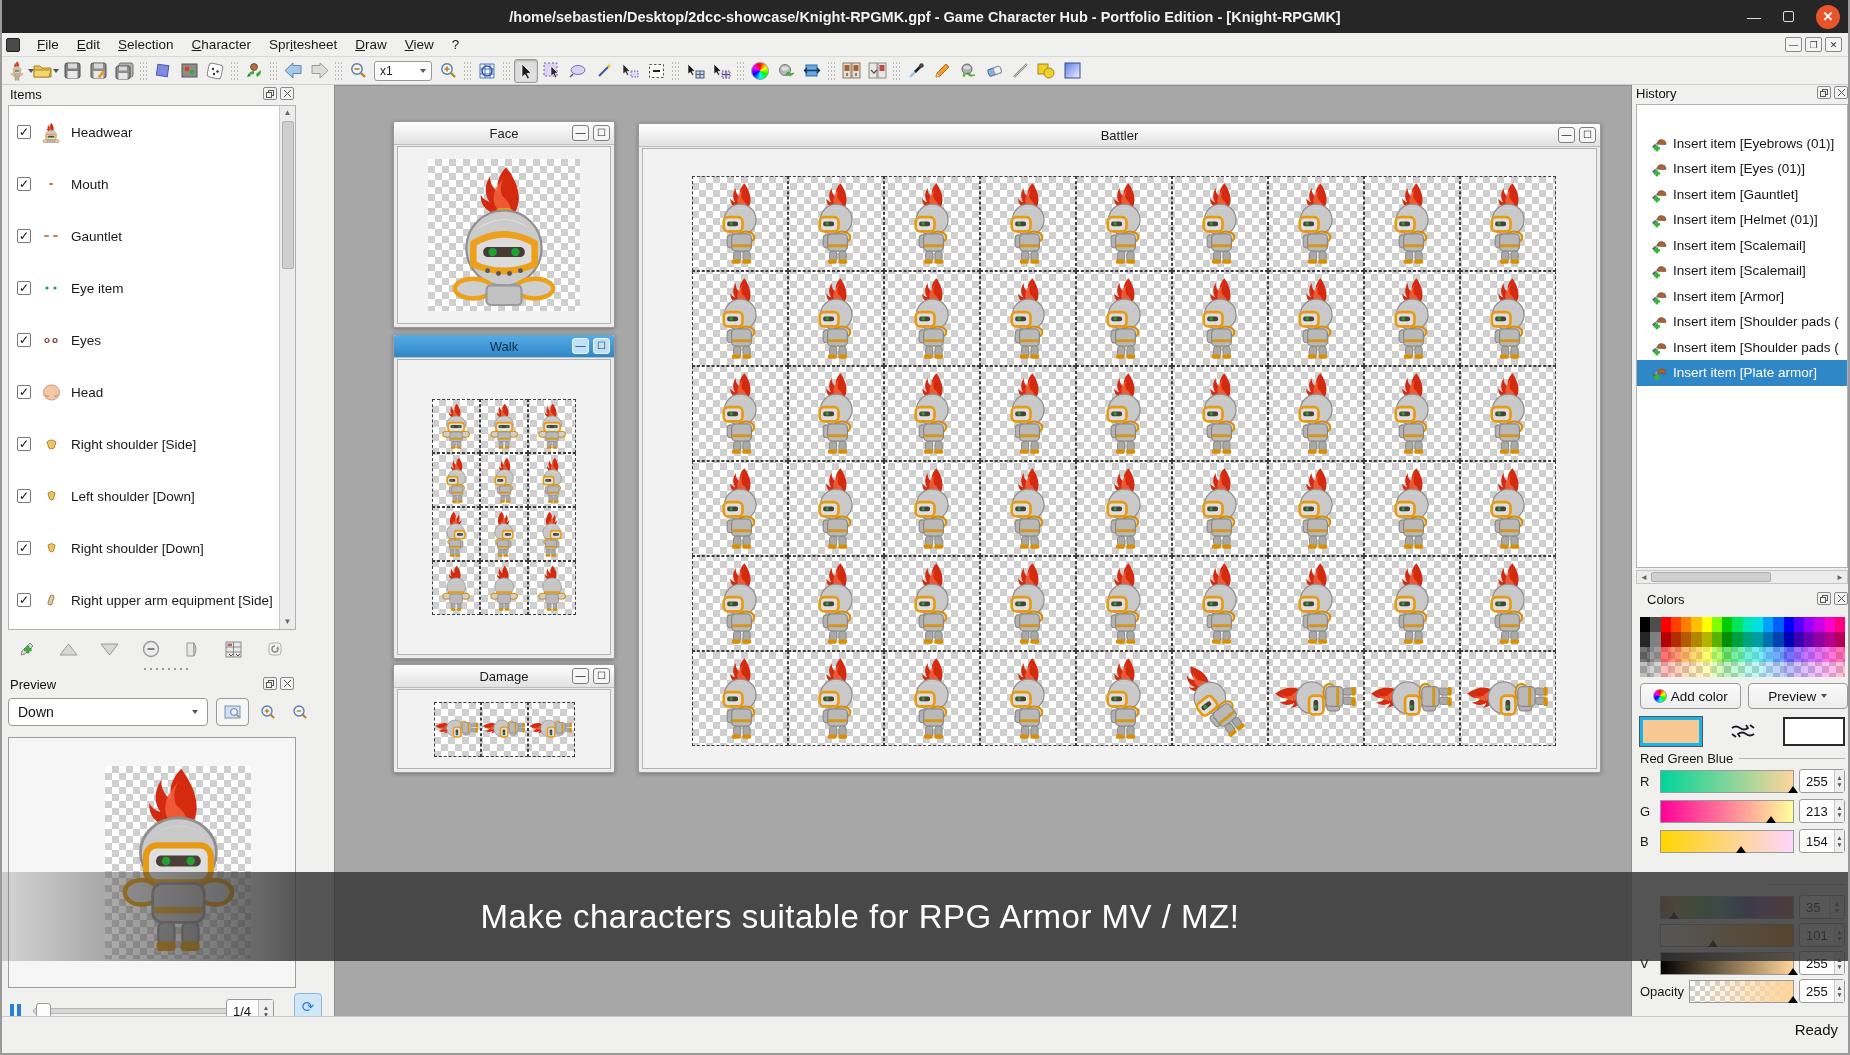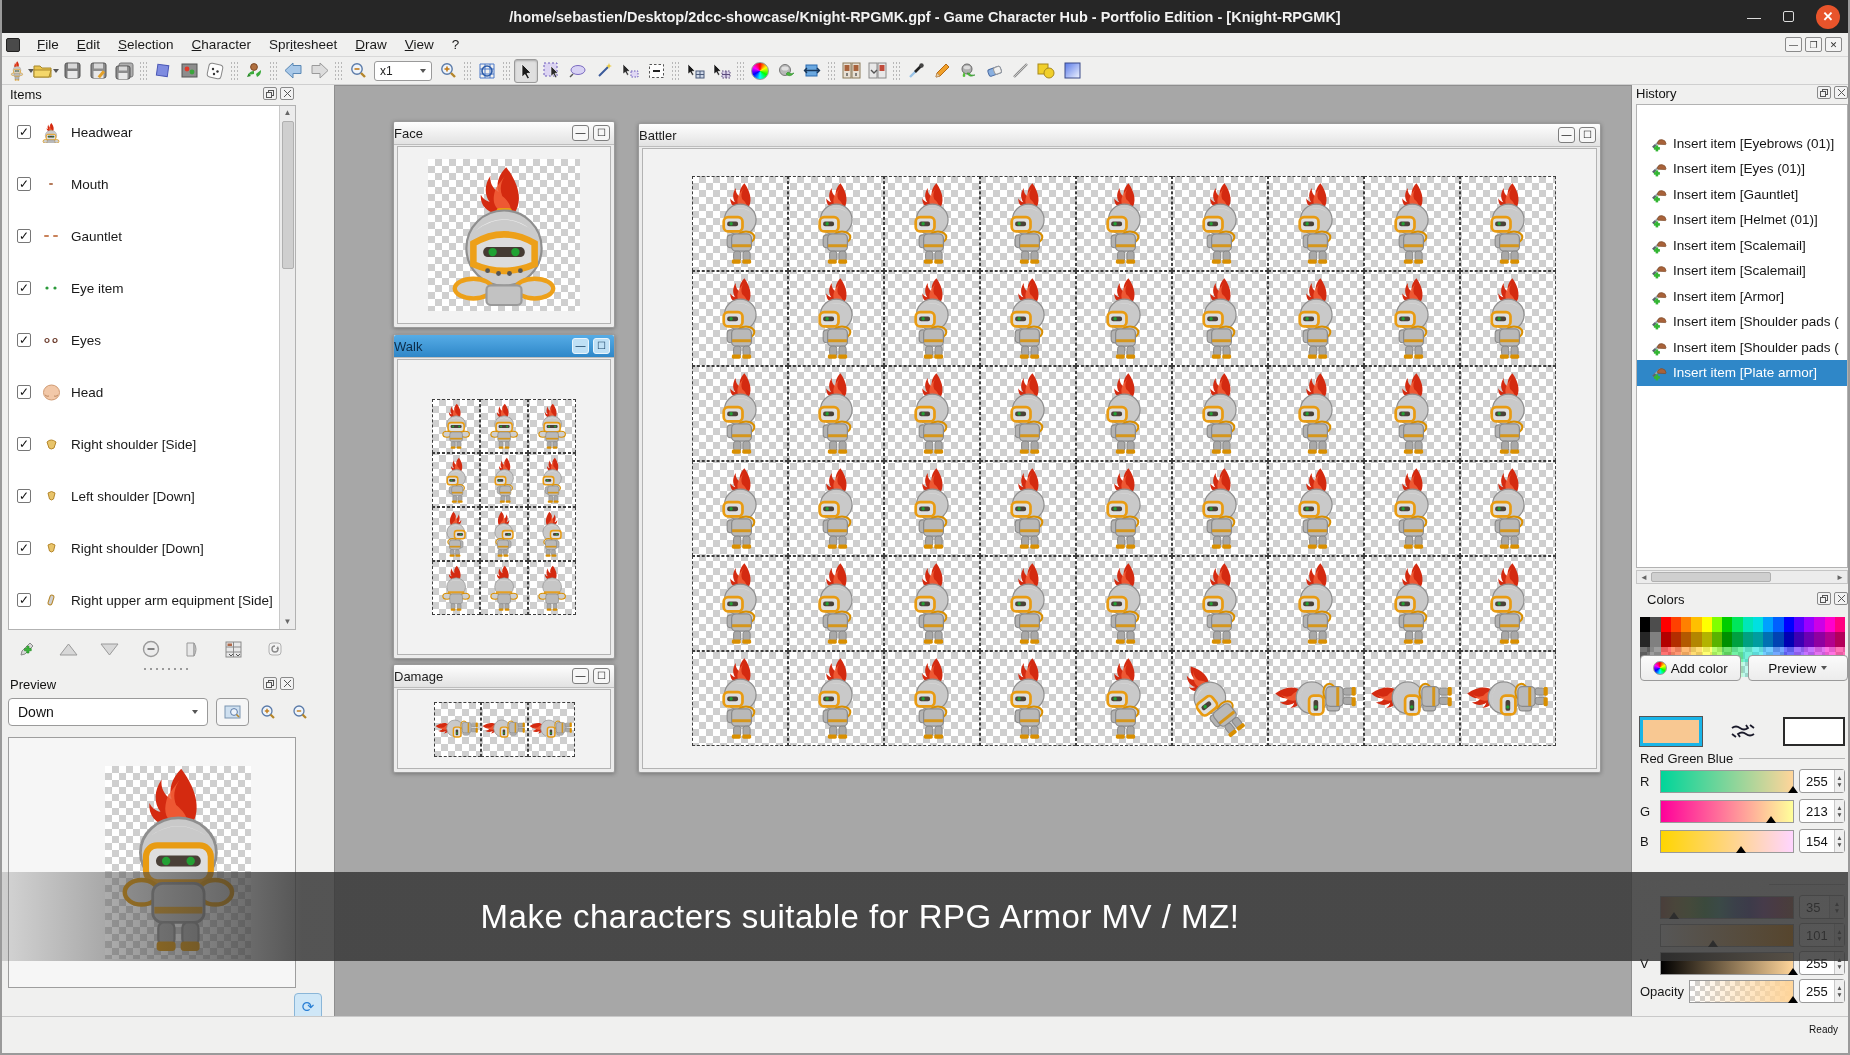--- a/index.html
+++ b/index.html
@@ -59,21 +59,21 @@
 #pause-btn i{width:4px;height:15px;background:#2a7fd4;display:block}
 #timeline{position:relative;width:196px;height:6px;background:#d8d8d8;border:1px solid #b5b5b5;border-radius:3px}
 #timeline .handle{position:absolute;left:2px;top:-6px;width:15px;height:15px;background:#fdfdfd;border:1px solid #9a9a9a;border-radius:3px}
 .spinbox{height:24px;background:#fff;border:1px solid #9a9a9a;border-radius:3px;display:flex;align-items:center}
 .spin-val{padding:0 6px;font-size:13px;color:#111;flex:1;text-align:left}
 .spin-btns{width:15px;height:100%;border-left:1px solid #c8c8c8;display:flex;flex-direction:column;align-items:center;justify-content:center;background:#efefef;font-size:6.5px;color:#555;line-height:7px}
 #frame-rate{position:absolute;left:216px;width:48px}
 #loop-btn{position:absolute;left:292px;top:908px;width:28px;height:28px;border:1px solid #8ab6d8;border-radius:4px;background:#cfe7f7;display:flex;align-items:center;justify-content:center;font-size:15px;color:#2a7fd4}
 
 .mwin{position:absolute;background:#ececec;border:1px solid #9a9a9a;border-radius:2px;box-shadow:0 1px 4px rgba(0,0,0,.3)}
-.mtitle{height:23px;background:linear-gradient(#fefefe,#e2e2e2);border-bottom:1px solid #bdbdbd;display:flex;align-items:center;font-size:13px;color:#1c1c1c;position:relative;border-radius:2px 2px 0 0}
+.mtitle{height:23px;background:linear-gradient(#fefefe,#e2e2e2);border-bottom:1px solid #bdbdbd;display:flex;align-items:center;justify-content:center;font-size:13px;color:#1c1c1c;position:relative;border-radius:2px 2px 0 0}
 .mwin.active .mtitle{background:linear-gradient(#56ace6,#2f87c8);color:#0d2d49}
 .mbtns{position:absolute;right:4px;top:3px;display:flex;gap:4px}
 .mbtn{width:17px;height:16px;border:1px solid #7e7e7e;border-radius:3px;background:#f7f7f7;font-size:10px;line-height:13px;text-align:center;color:#222}
 .active .mbtn{background:#bfe0f5;border-color:#eaf5fc;color:#10395e}
 .mcontent{position:absolute;left:3px;right:3px;top:24px;bottom:3px;background:#f2f2f2;border:1px solid #b3b3b3;display:flex;align-items:center;justify-content:center;overflow:hidden}
 .sgrid{display:grid}
 .cell{border:1px dashed #3d3d3d;display:flex;align-items:center;justify-content:center;overflow:hidden}
 .spr{overflow:visible;display:block}
 .flip{transform:scaleX(-1)}
 
@@ -81,21 +81,21 @@
 .hist-row{height:25.5px;display:flex;align-items:center;gap:4px;padding-left:12px;font-size:13.5px;color:#161616;white-space:nowrap}
 .hist-row.sel{background:#2f87c8;color:#fff}
 .hist-ic{width:20px;flex:none;display:flex;justify-content:center}
 #hscroll{position:absolute;left:4px;top:485px;width:212px;height:14px;background:#ececec;border:1px solid #c5c5c5;display:flex;align-items:center}
 .harrow{font-size:8px;color:#666;width:14px;text-align:center}
 .hthumb{height:10px;width:120px;background:#cfcfcf;border:1px solid #b0b0b0;border-radius:2px}
 
 #palette{position:absolute;left:8px;top:532px;width:205px;height:60px;display:flex;flex-direction:column}
 .prow{flex:1;display:flex}
 .swatch{flex:1}
-#colors-btn-row{position:absolute;left:8px;top:570px;width:208px;display:flex;gap:7px}
+#colors-btn-row{position:absolute;left:8px;top:598px;width:208px;display:flex;gap:7px}
 .cbtn{height:26px;border:1px solid #9a9a9a;border-radius:4px;background:linear-gradient(#fbfbfb,#ececec);display:flex;align-items:center;justify-content:center;font-size:13.5px;color:#111;gap:4px;flex:1}
 #swatch-row{position:absolute;left:8px;top:631px;width:205px;height:30px;display:flex;align-items:center;justify-content:space-between}
 #primary-swatch{width:62px;height:29px;border:3px solid #19b5e8;outline:1px solid #555;background:#f8c892}
 #secondary-swatch{width:62px;height:29px;border:2px solid #2a2a2a;box-shadow:inset 0 0 0 3px #fff;background:#fff}
 .sec-head{position:absolute;font-size:13px;color:#161616;display:flex;align-items:center;gap:6px;width:205px;left:8px}
 .sec-head::after{content:"";flex:1;height:1px;background:#b5b5b5}
 .sl-row{position:absolute;left:8px;width:205px;height:24px;display:flex;align-items:center;gap:5px}
 .sl-label{min-width:15px;font-size:13px;color:#161616}
 .sl-bar{flex:1;height:23px;border:1px solid #9a9a9a;position:relative}
 .sl-mark{position:absolute;bottom:-1px;width:0;height:0;border-left:5px solid transparent;border-right:5px solid transparent;border-bottom:7px solid #000;transform:translateX(-5px)}
@@ -104,21 +104,21 @@
 .bar-g{background:linear-gradient(90deg,rgb(255,0,154),rgb(255,255,154))}
 .bar-b{background:linear-gradient(90deg,rgb(255,213,0),rgb(255,213,255))}
 .bar-h{background:linear-gradient(90deg,#b06a55,#b09a55,#8fb055,#55b060,#55b0a0,#5579b0,#5d55b0,#9a55b0,#b0557e,#b06a55)}
 .bar-s{background:linear-gradient(90deg,#ffffff,#ff9500)}
 .bar-v{background:linear-gradient(90deg,#000,rgb(255,213,154))}
 .bar-o{background-image:linear-gradient(90deg,rgba(255,213,154,0),rgb(255,213,154)),conic-gradient(#cfcfcf 25%,#fff 25% 50%,#cfcfcf 50% 75%,#fff 75%);background-size:100% 100%,10px 10px}
 .on-banner .sl-label{color:#f2f2f2}
 
 #banner{position:absolute;left:0;top:872px;width:1850px;height:89px;background:linear-gradient(90deg,rgba(110,110,110,.25),rgba(54,54,54,.84) 300px,rgba(54,54,54,.84));z-index:40;pointer-events:none;display:flex;align-items:center}
 #banner-text{width:1716px;text-align:center;color:#fff;font-size:33px;letter-spacing:.5px}
-#statusbar{position:absolute;left:0;top:1016px;width:100%;height:25px;background:#f0f0ef;border-top:1px solid #c9c9c9;display:flex;align-items:center;justify-content:flex-end;padding-right:10px;font-size:10px;color:#111;z-index:50}
+#statusbar{position:absolute;left:0;top:1016px;width:100%;height:25px;background:#f0f0ef;border-top:1px solid #c9c9c9;display:flex;align-items:center;justify-content:flex-end;padding-right:10px;font-size:15px;color:#111;z-index:50}
 </style>
 </head>
 <body>
 
 <svg width="0" height="0" style="position:absolute">
 <defs>
 <g id="k-front">
  <path d="M16.5 .5C14.8 2.2 14.2 4.2 14.8 6 13.4 5.2 12.8 3.8 13 2.4 11.6 4.4 11.6 6.6 12.8 8.2 11.9 8 11.2 7.4 10.8 6.6 10.6 8.8 12 10.4 14.2 10.8L18.2 10.8C20 8.4 19.6 4.6 16.5 .5Z" fill="#d42a10"></path>
  <path d="M16.2 2.5C15.2 4 15 5.5 15.6 7 16.8 8 17.6 9 17.6 10.2L15 10.2C13.6 9.4 13.2 7.6 14.2 5.2Z" fill="#f2603a" opacity=".85"></path>
  <rect x="14.4" y="9.4" width="3.4" height="2.2" rx=".7" fill="#e89b12"></rect>
@@ -676,20 +676,36 @@
         <circle cx="8" cy="7" r="5" fill="#eef4fb" stroke="#5a7aa8" stroke-width="1.3"></circle>
         <line x1="5.8" y1="7" x2="10.2" y2="7" stroke="#c27b18" stroke-width="1.4"></line>
         <line x1="11.5" y1="10.5" x2="15" y2="14" stroke="#b5862a" stroke-width="2.2"></line>
       </svg>
     </div>
   <div id="preview-area">
     <div id="preview-sprite-box" class="checker">
       <svg class="spr" viewBox="0 0 32 34" height="190">
           <use href="#k-front"></use>
         </svg>
+    </div>
+  </div>
+  <div id="playback">
+    <span id="pause-btn">
+        <i></i>
+        <i></i>
+      </span>
+    <div id="timeline">
+        <span class="handle"></span>
+      </div>
+    <div class="spinbox" id="frame-rate">
+      <span class="spin-val">1/4</span>
+      <span class="spin-btns">
+          <span>▲</span>
+          <span>▼</span>
+        </span>
     </div>
   </div>
   <div id="loop-btn">⟳</div>
 </div>
 
 <div id="mdi">
   <div class="mwin" id="w-face" style="left:58px;top:35px;width:222px;height:207px">
     <div class="mtitle">
         <span>Face</span>
       <span class="mbtns">

